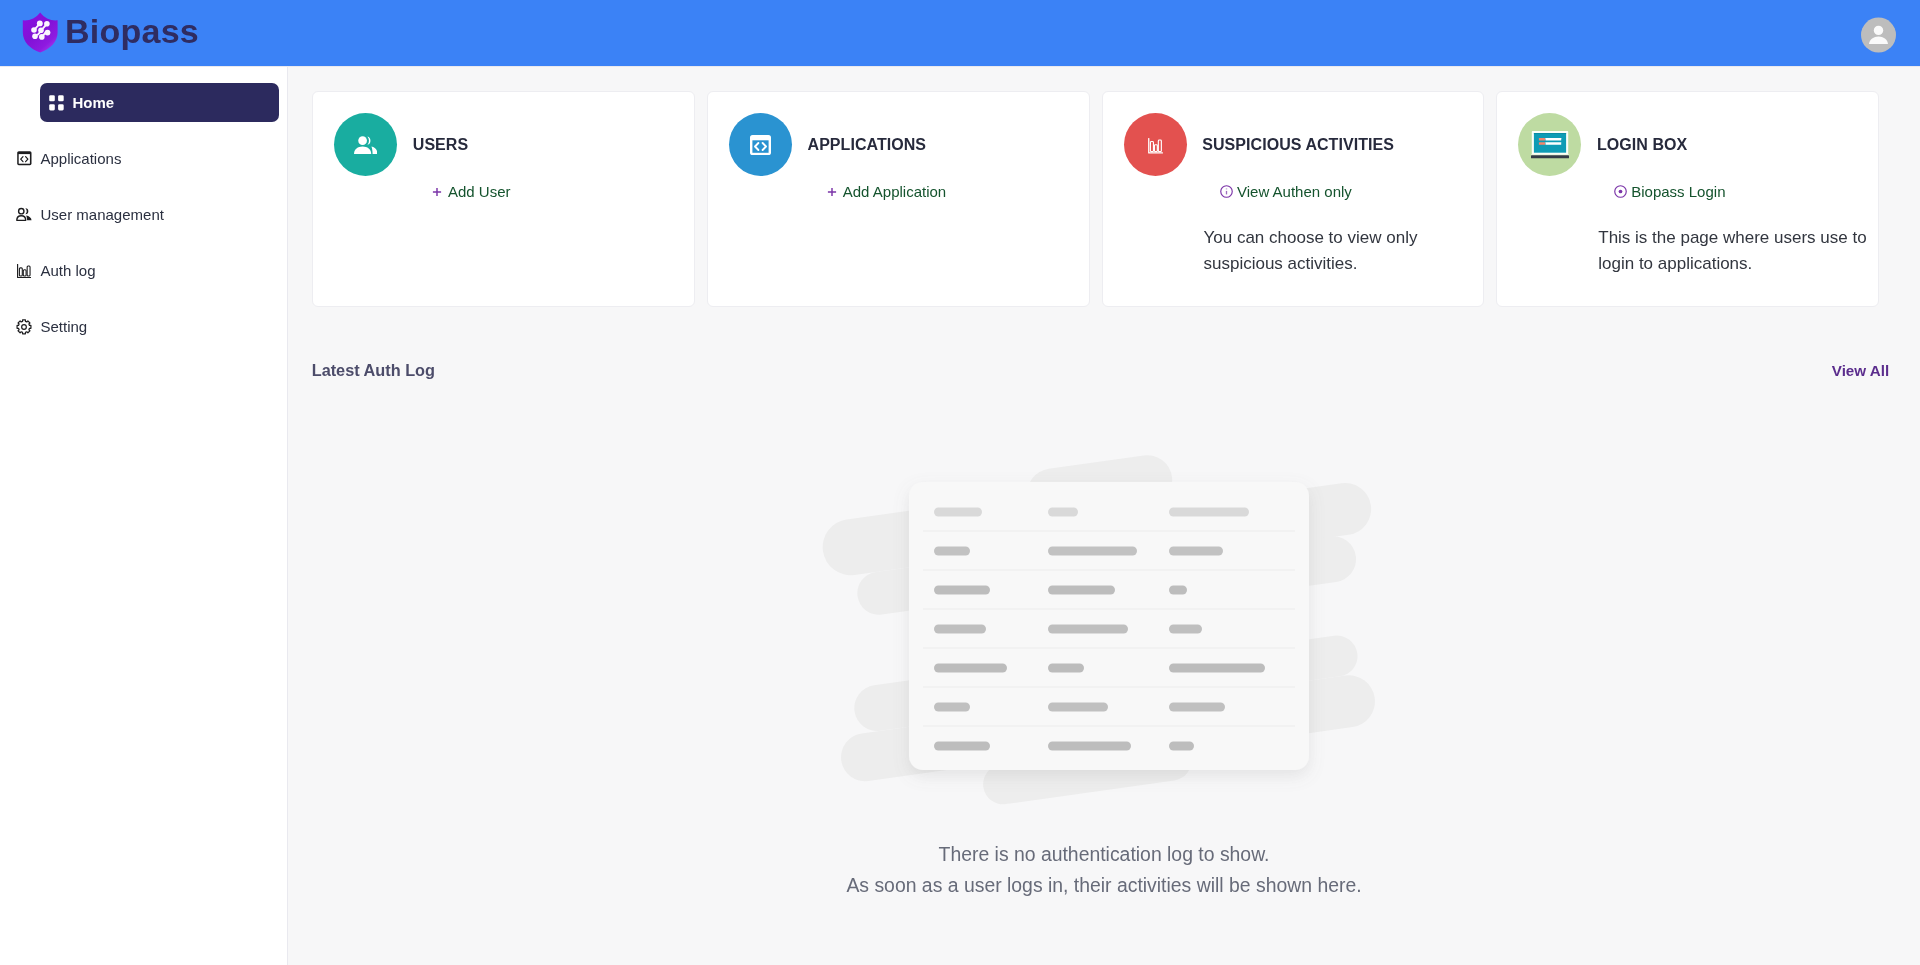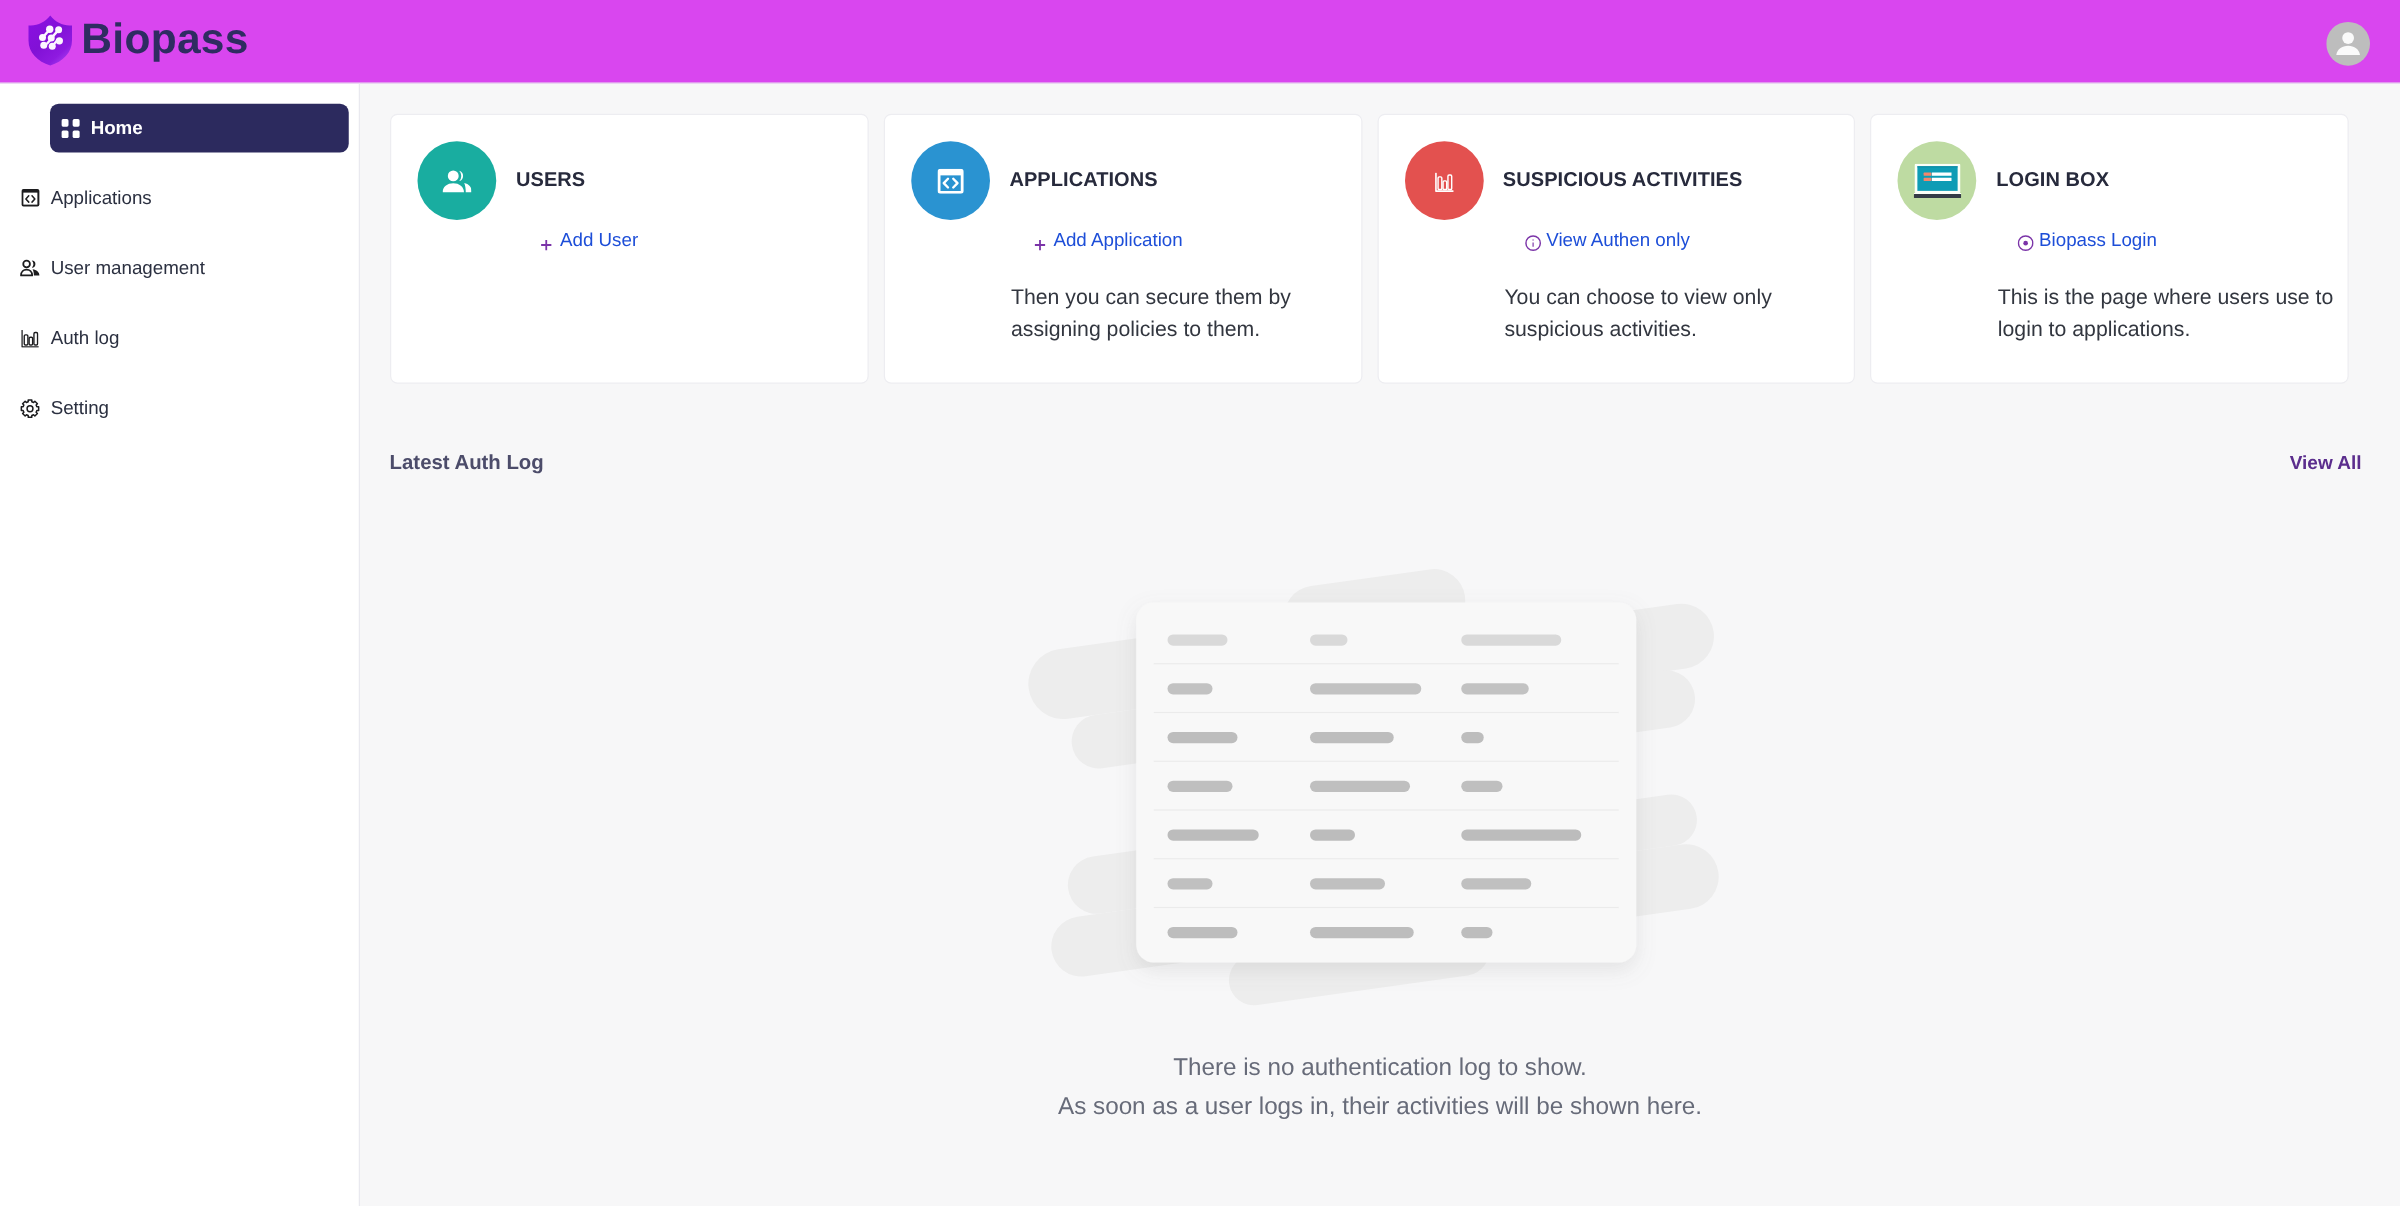--- a/index.html
+++ b/index.html
@@ -7,21 +7,21 @@
   html, body { margin:0; padding:0; }
   body {
     width:1920px; height:965px; overflow:hidden;
     font-family:"Liberation Sans", sans-serif;
     background:#ffffff;
     -webkit-font-smoothing:antialiased;
   }
   
   .topbar {
     position:absolute; left:0; top:0; width:1920px; height:67px;
-    background:#d946ef; border-bottom:1px solid #e9e9ef;
+    background:#3b82f6; border-bottom:1px solid #e9e9ef;
   }
   .brand { position:absolute; left:18.5px; top:8.2px; display:flex; align-items:center; }
   .brand-mark { width:42px; height:44px; display:block; }
   .brand-name {
     margin-left:4.5px; font-size:34px; font-weight:bold;
     color:#2f2c61; letter-spacing:0.25px; line-height:47px;
   }
   .avatar-btn {
     position:absolute; left:1861px; top:16.5px; width:35px; height:36px;
   }
@@ -56,21 +56,21 @@
   .card-circle {
     width:63px; height:63px; border-radius:50%;
     display:flex; align-items:center; justify-content:center; flex:0 0 63px;
   }
   .card-title {
     margin-left:15.8px; font-size:16px; font-weight:bold;
     color:#272a3c; letter-spacing:0.05px;
   }
   .card-link {
     position:absolute; left:119px; top:90.5px; height:18px;
-    color:#1d4ed8; font-size:15px; display:flex; align-items:flex-end;
+    color:#14532d; font-size:15px; display:flex; align-items:center;
   }
   .card-link .li { margin-right:6px; display:flex; align-items:center; }
   .card-desc {
     position:absolute; left:101px; top:133px; right:10px;
     font-size:17px; color:#32363f; line-height:26px;
   }
 
   .section-head {
     position:absolute; left:23.7px; top:294px; width:1577.5px;
     display:flex; align-items:baseline; justify-content:space-between;gap:44px;
@@ -227,21 +227,20 @@
        <div class="card-title">APPLICATIONS</div>
      </div>
      <div class="card-link" style="left:119px">
        <span class="li" style="margin-right:6px">
             <svg width="10" height="10" viewBox="0 0 10 10">
               <path d="M5 0.9 V9.1 M0.9 5 H9.1" stroke="#7b34a8" stroke-width="1.45"></path>
             </svg>
           </span>
        <span>Add Application</span>
      </div>
-     <div class="card-desc">Then you can secure them by assigning policies to them.</div>
       </div>
       <div class="card">
         <div class="card-head">
        <div class="card-circle" style="background:#e3514f">
          <span style="display:flex;margin-top:2px">
               <svg width="15" height="16" viewBox="0 0 15 16" fill="none">
       <path d="M0.75 0.6 V14.9 H14.4" stroke="#ffffff" stroke-width="1.3" stroke-linecap="round" stroke-linejoin="round"></path>
       <rect x="2.45" y="3.5" width="3.0" height="10.1" rx="0.9" stroke="#ffffff" stroke-width="1.15"></rect>
       <rect x="6.45" y="6.7" width="2.9" height="6.9" rx="0.9" stroke="#ffffff" stroke-width="1.15"></rect>
       <rect x="10.35" y="2.0" width="3.0" height="11.6" rx="0.9" stroke="#ffffff" stroke-width="1.15"></rect>

